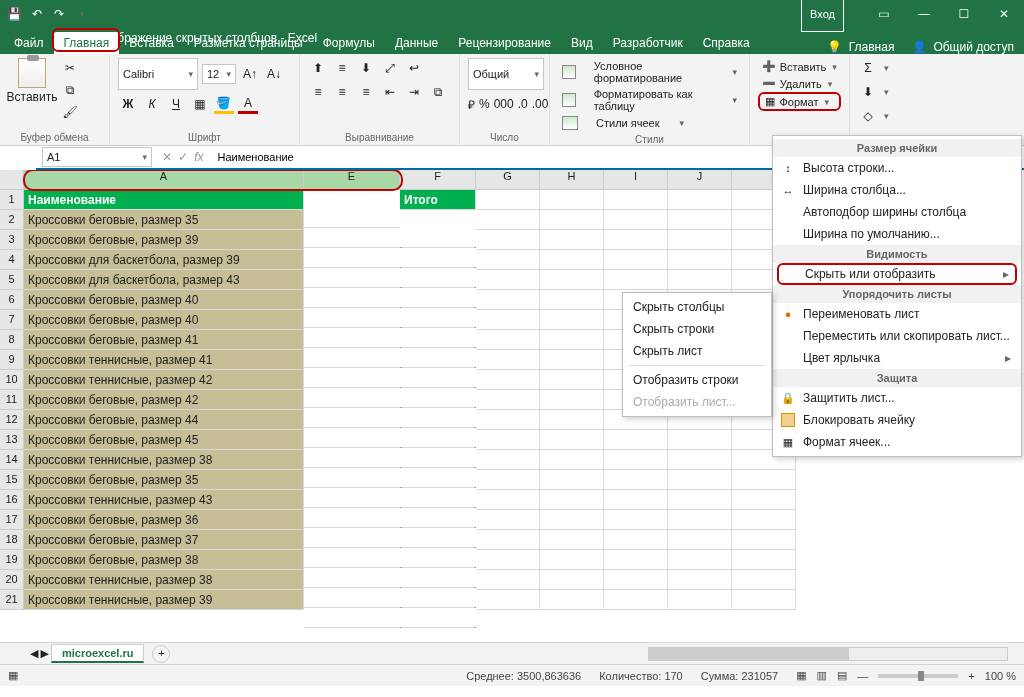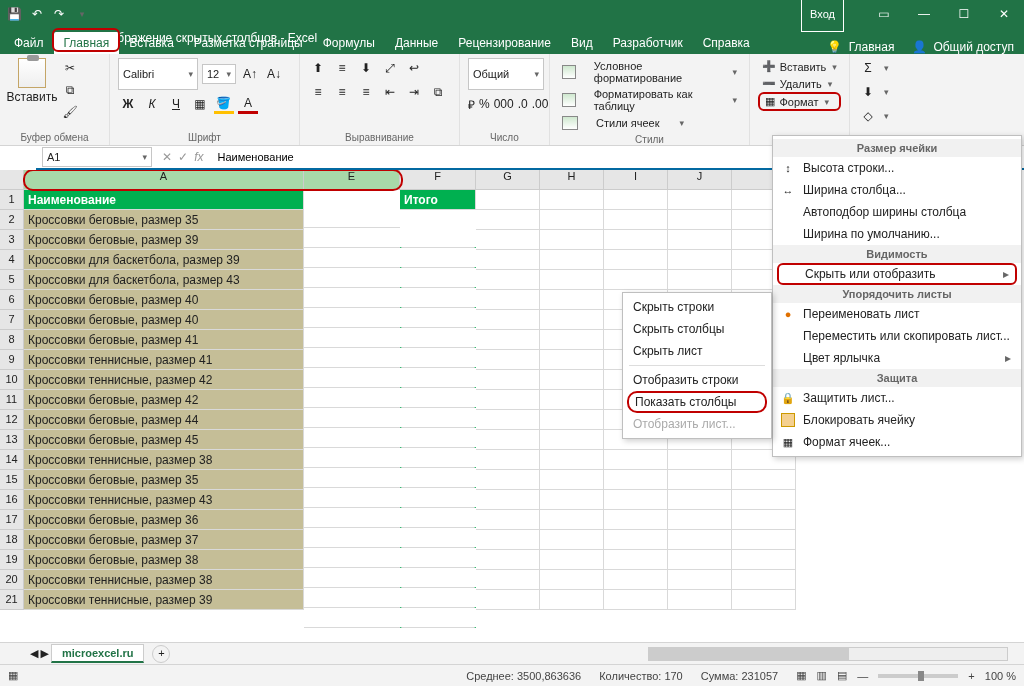--- a/index.html
+++ b/index.html
@@ -604,20 +604,19 @@
       <span class="ic" style="background:#f4d090;border:1px solid #c90">&nbsp;</span>
       <span>Блокировать ячейку</span>
     </div>
   <div class="item">
       <span class="ic">▦</span>
       <span>Формат ячеек...</span>
     </div>
 </div>
 
 <div class="submenu">
+  <div class="item">Скрыть столбцы</div>
   <div class="item">Скрыть строки</div>
-  <div class="item">Скрыть столбцы</div>
   <div class="item">Скрыть лист</div>
   <div style="height:1px;background:#ddd;margin:3px 6px"></div>
   <div class="item">Отобразить строки</div>
-  <div class="item hl">Показать столбцы</div>
   <div class="item disabled">Отобразить лист...</div>
 </div>
 
 </body></html>

